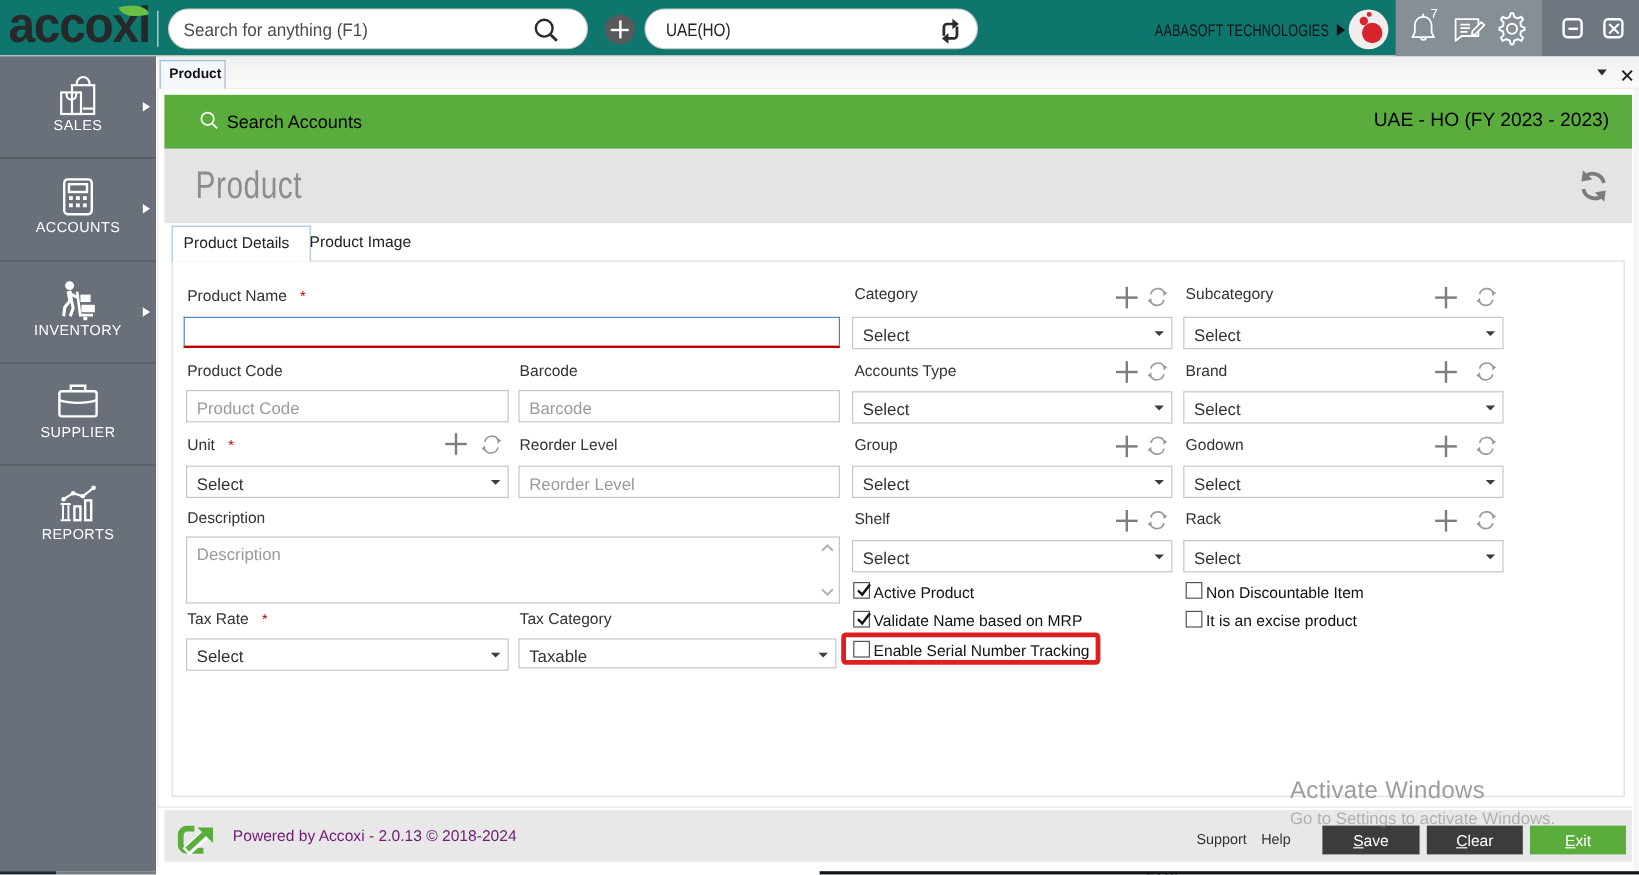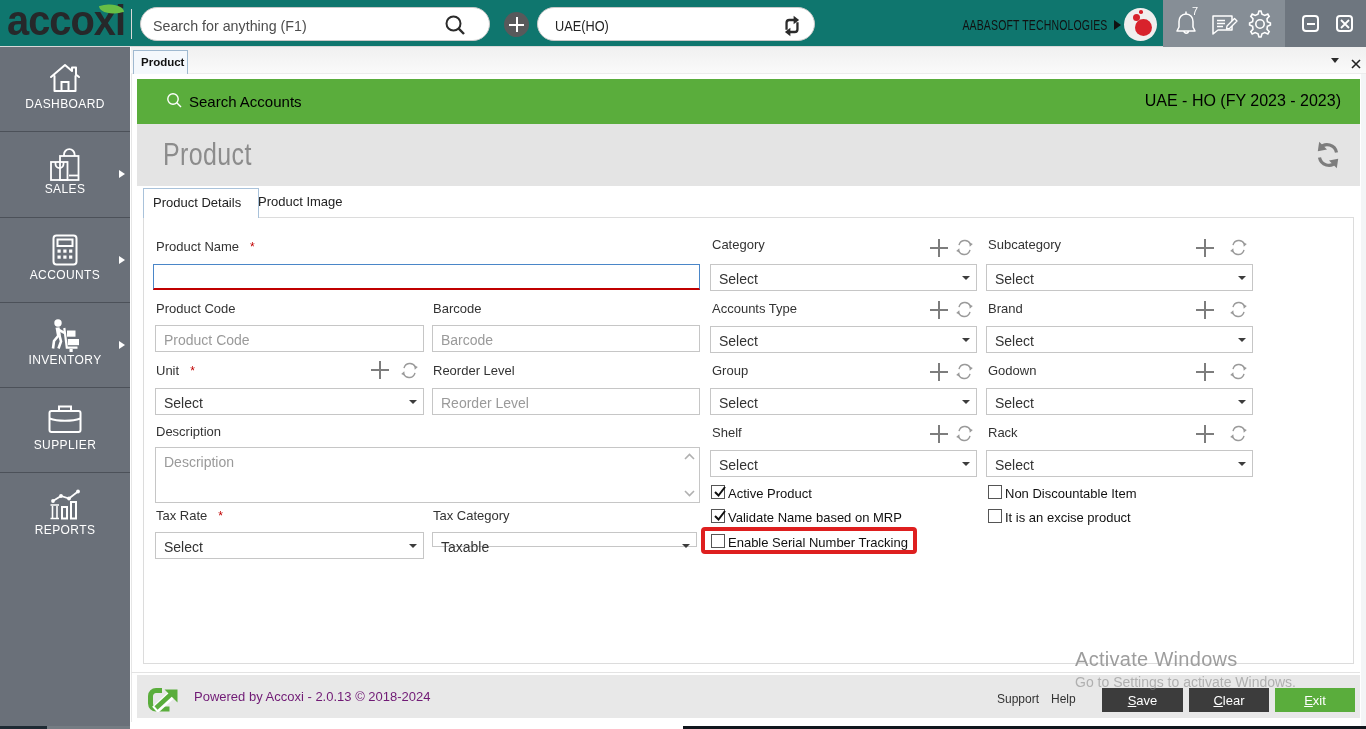--- a/index.html
+++ b/index.html
@@ -161,27 +161,20 @@
       <div class="winbtn" id="closebtn">
         <svg width="10" height="10" viewBox="0 0 10 10">
             <path d="M1 1 L9 9 M9 1 L1 9" stroke="#fff" stroke-width="1.8"></path>
           </svg>
       </div>
     </div>
   </div>
 
   <div id="sidebar">
     <div class="sbitem">
-      <svg width="32" height="30" viewBox="0 0 32 30" fill="none" stroke="#fff" stroke-width="2">
-        <path d="M2 14 L16 2 L23 8 L23 4.5 L27 4.5 L27 11.5 L30 14 M5.5 13 L5.5 28 L26.5 28 L26.5 13" stroke-linejoin="round" stroke-linecap="round"></path>
-        <path d="M12.5 28 L12.5 19 L19.5 19 L19.5 28"></path>
-      </svg>
-      <div class="lbl">DASHBOARD</div>
-    </div>
-    <div class="sbitem">
       <svg width="30" height="34" viewBox="0 0 30 34" fill="none" stroke="#fff" stroke-width="1.8">
         <rect x="10" y="8" width="18.5" height="24"></rect>
         <path d="M14 8 L14 6.5 a5.3 5.3 0 0 1 10.6 0 L24.6 8"></path>
         <rect x="1" y="14" width="16.5" height="18"></rect>
         <path d="M5.5 14 L5.5 16 a4 4 0 0 0 8 0 L13.5 14"></path>
         <line x1="19" y1="27.5" x2="28.5" y2="27.5"></line>
       </svg>
       <div class="lbl">SALES</div>
       <div class="arr"></div>
     </div>
@@ -312,21 +305,21 @@
         <path d="M1 1 L5.5 5.5 L10 1" fill="none" stroke="#b0b0b0" stroke-width="1.6"></path>
       </svg>
   </div>
 
   <div class="flabel" style="left:156px;top:508px;">Tax Rate<span class="req">*</span></div>
   <div class="fselect" style="left:155px;top:532px;width:269px;height:27px;">
       <span class="t">Select</span>
       <span class="c"></span>
     </div>
   <div class="flabel" style="left:433px;top:508px;">Tax Category</div>
-  <div class="fselect" style="left:432px;top:532px;width:265px;height:15px;">
+  <div class="fselect" style="left:432px;top:532px;width:265px;height:25px;">
       <span class="t">Taxable</span>
       <span class="c"></span>
     </div>
 
   <div class="flabel" style="left:712px;top:237px;">Category</div>
   <div class="plusic" style="left:930px;top:239px;"></div>
   <svg class="abs" style="left:956px;top:239px;" width="17" height="17" viewBox="0 0 17 17">
       <path d="M3 6.2 A 6 6 0 0 1 14.2 4.8" fill="none" stroke="#9a9a9a" stroke-width="1.4"></path>
       <polygon points="13.2,3.2 16.8,4.9 13.7,7.8" fill="#9a9a9a"></polygon>
       <path d="M14 10.8 A 6 6 0 0 1 2.8 12.2" fill="none" stroke="#9a9a9a" stroke-width="1.4"></path>

